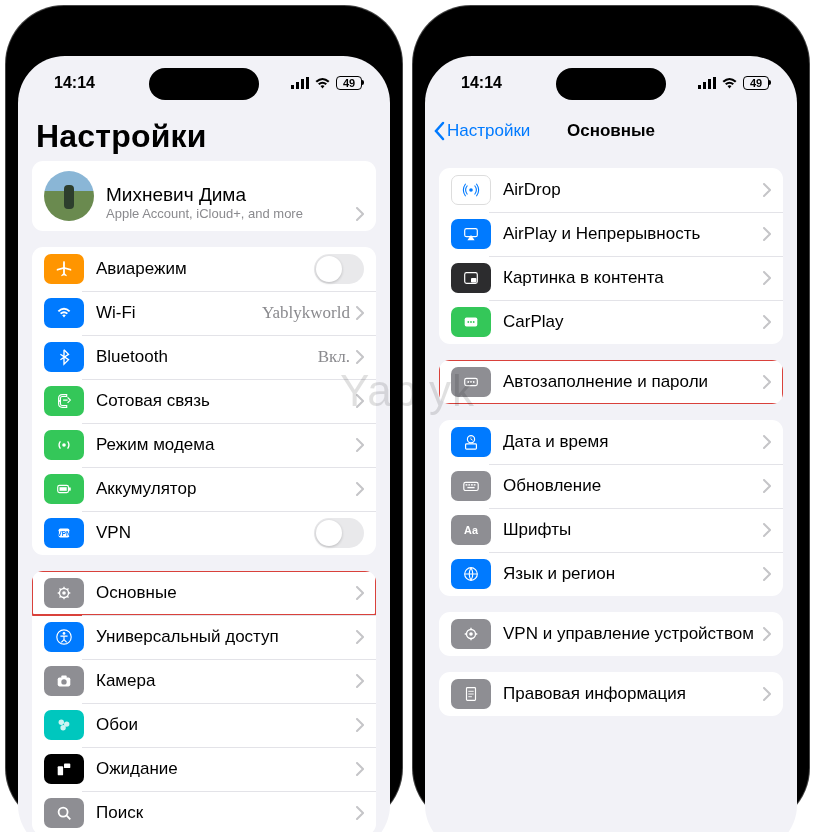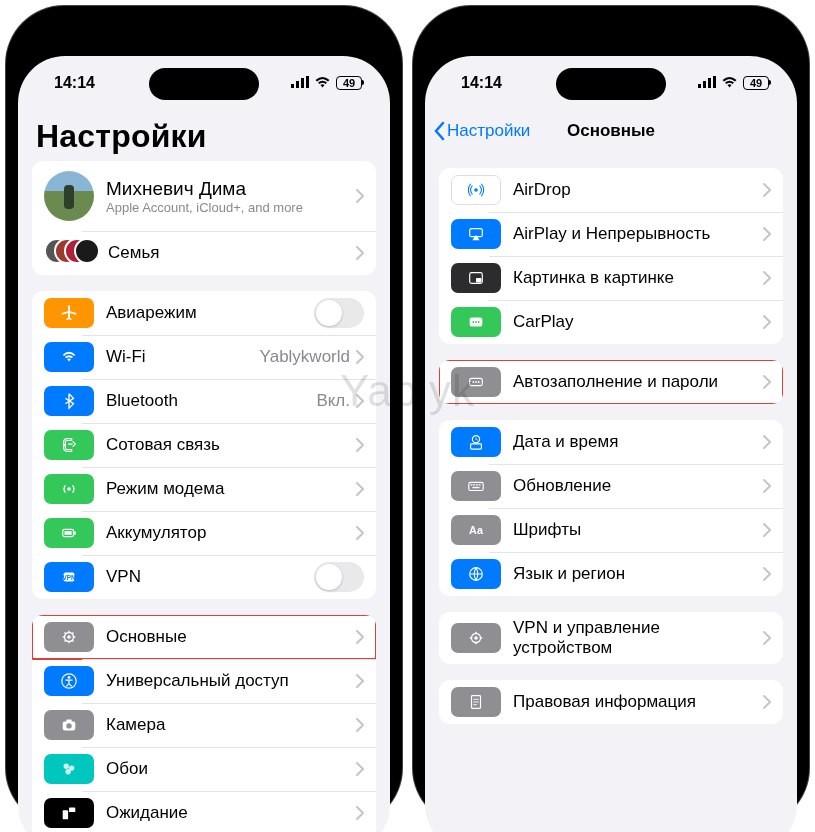--- a/index.html
+++ b/index.html
@@ -31,21 +31,21 @@
     margin-top: 38px;
   }
   .island {
     position: absolute; top: 12px; left: 50%; transform: translateX(-50%);
     width: 110px; height: 32px; background: #000; border-radius: 20px; z-index: 50;
   }
   .statusbar {
     display: flex; justify-content: space-between; align-items: center;
     height: 54px; padding: 0 28px 0 36px; font-weight: 600; font-size: 16px;
   }
-  .status-right { display: flex; align-items: flex-start; gap: 5px; }
+  .status-right { display: flex; align-items: center; gap: 5px; }
   .status-right svg { display: block; }
   .battery-box {
     display: inline-flex; align-items: center;
     border: 1.5px solid #000; border-radius: 4px; padding: 1px 2px;
     font-size: 11px; font-weight: 700; position: relative; height: 14px; width: 26px;
     justify-content: center;
   }
   .battery-box::after {
     content: ""; position: absolute; right: -3px; top: 3px;
     width: 2px; height: 5px; background: #000; border-radius: 0 2px 2px 0;
@@ -68,48 +68,48 @@
   }
   .row {
     display: flex; align-items: center; min-height: 44px;
     padding: 6px 12px 6px 12px; position: relative;
   }
   .row + .row::before {
     content: ""; position: absolute; top: 0; left: 50px; right: 0;
     height: 1px; background: #e3e3e8;
   }
   .icon {
-    width: 50px; height: 30px; border-radius: 7px; flex-shrink: 0;
+    width: 40px; height: 30px; border-radius: 7px; flex-shrink: 0;
     display: flex; align-items: center; justify-content: center;
     margin-right: 12px;
   }
   .icon svg { width: 18px; height: 18px; }
   .row-label { font-size: 17px; flex: 1; color: #000; }
   .row-sub { font-size: 13px; color: #8a8a8e; }
-  .row-value { font-size: 17px; color: #8a8a8e; margin-right: 6px; }
+  .row-value { font-size: 17px; color: #8a8a8e; margin-right: 6px; font-family: Liberation Serif, serif; }
   .chevron { color: #c5c5c8; flex-shrink: 0; }
   .toggle {
     width: 50px; height: 30px; background: #e9e9eb; border-radius: 15px;
     position: relative; flex-shrink: 0;
   }
   .toggle::after {
     content: ""; position: absolute; left: 2px; top: 2px;
     width: 26px; height: 26px; background: #fff; border-radius: 50%;
     box-shadow: 0 1px 3px rgba(0,0,0,0.2);
   }
   .avatar {
     width: 50px; height: 50px; border-radius: 50%; margin-right: 12px;
     background: linear-gradient(#8ab6d6 0 40%, #6a8a4f 40% 100%);
     position: relative; overflow: hidden; flex-shrink: 0;
   }
   .avatar::after {
     content: ""; position: absolute; left: 20px; top: 14px;
     width: 10px; height: 24px; background: #2d3e2d; border-radius: 4px;
   }
-  .profile-row { padding: 10px 12px; }
+  .profile-row { padding: 10px 12px; align-items: flex-end; }
   .family-avatars {
     width: 54px; height: 30px; position: relative; margin-right: 10px; flex-shrink:0;
   }
   .family-avatars span {
     position: absolute; width: 26px; height: 26px; border-radius: 50%;
     border: 2px solid #fff; top: 0;
   }
   .family-avatars span:nth-child(1){ left:0; background:#555; }
   .family-avatars span:nth-child(2){ left:10px; background:#a0392d; }
   .family-avatars span:nth-child(3){ left:20px; background:#b0203a; }
@@ -154,32 +154,20 @@
         <h1>Настройки</h1>
       </div>
     <div class="content">
       <div class="group">
         <div class="row profile-row">
           <div class="avatar"></div>
           <div style="flex:1">
             <div class="row-label" style="font-size:19px">Михневич Дима</div>
             <div class="row-sub">Apple Account, iCloud+, and more</div>
           </div>
-          <svg class="chevron" width="8" height="14" viewBox="0 0 8 14">
-              <path d="M1 1 L7 7 L1 13" stroke="currentColor" stroke-width="2" fill="none" stroke-linecap="round"></path>
-            </svg>
-        </div>
-        <div class="row">
-          <div class="family-avatars">
-              <span></span>
-              <span></span>
-              <span></span>
-              <span></span>
-            </div>
-          <div class="row-label">Семья</div>
           <svg class="chevron" width="8" height="14" viewBox="0 0 8 14">
               <path d="M1 1 L7 7 L1 13" stroke="currentColor" stroke-width="2" fill="none" stroke-linecap="round"></path>
             </svg>
         </div>
       </div>
       <div class="group">
           <div class="row">
             <div class="icon" style="background: rgb(255, 149, 0);">
               <svg viewBox="0 0 20 20">
                 <path d="M2 10 L9 8 L9 3 Q9 1 10 1 Q11 1 11 3 L11 8 L18 10 L18 12 L11 10 L11 15 L13 17 L13 18 L10 17 L7 18 L7 17 L9 15 L9 10 L2 12 Z" fill="#fff"></path>
@@ -398,21 +386,21 @@
               <path d="M1 1 L7 7 L1 13" stroke="currentColor" stroke-width="2" fill="none" stroke-linecap="round"></path>
             </svg>
           </div>
           <div class="row">
             <div class="icon" style="background: rgb(44, 44, 46);">
               <svg viewBox="0 0 20 20">
                 <rect x="3" y="4" width="14" height="12" rx="2" stroke="#fff" fill="none" stroke-width="1.3"></rect>
                 <rect x="10" y="10" width="6" height="5" rx="1" fill="#fff"></rect>
               </svg>
             </div>
-            <div class="row-label">Картинка в картинке</div>
+            <div class="row-label">Картинка в контента</div>
             <svg class="chevron" width="8" height="14" viewBox="0 0 8 14">
               <path d="M1 1 L7 7 L1 13" stroke="currentColor" stroke-width="2" fill="none" stroke-linecap="round"></path>
             </svg>
           </div>
           <div class="row">
             <div class="icon" style="background: rgb(52, 199, 89);">
               <svg viewBox="0 0 20 20">
                 <rect x="3" y="5" width="14" height="10" rx="2" fill="#fff"></rect>
                 <circle cx="7" cy="10" r="1" fill="#34c759"></circle>
                 <circle cx="10" cy="10" r="1" fill="#34c759"></circle>

